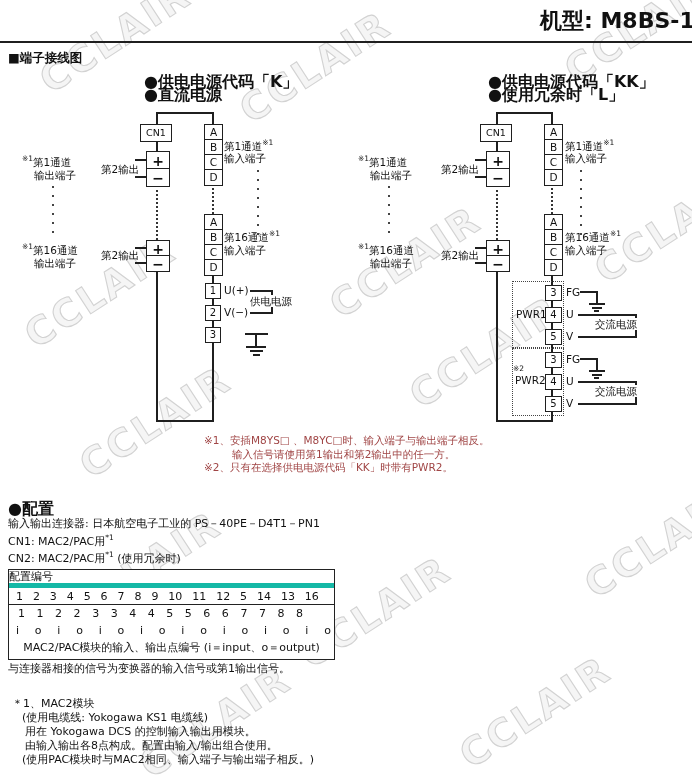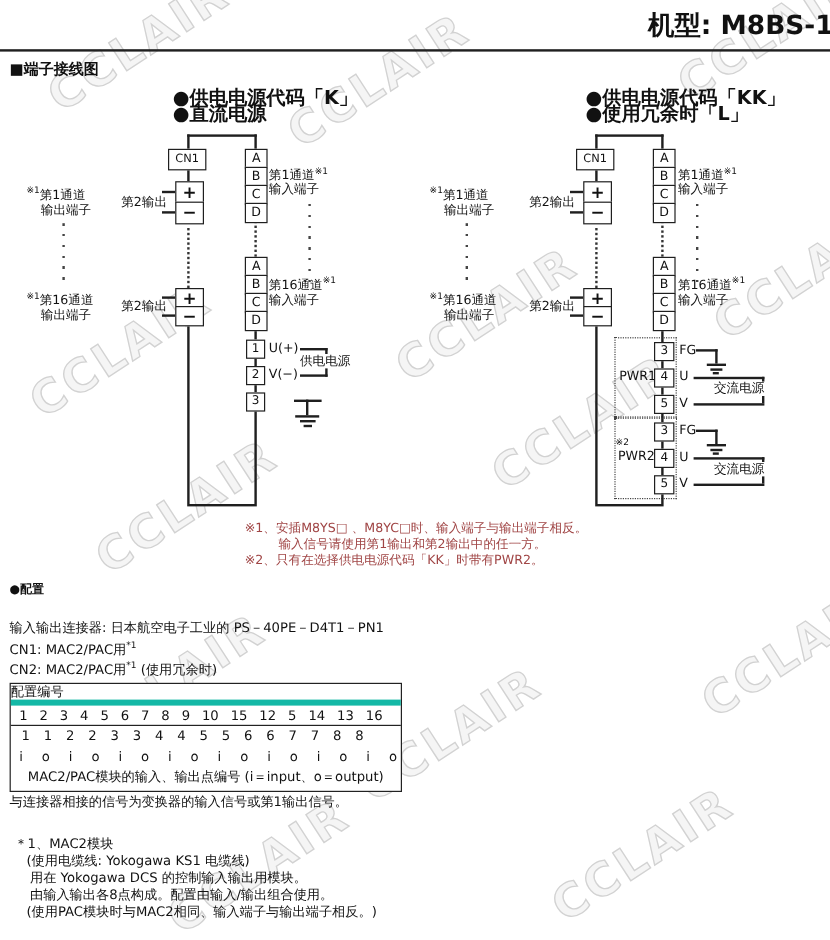--- a/index.html
+++ b/index.html
@@ -232,41 +232,41 @@
   <div class="lbl" style="left:358px;top:155px"><sup>※1</sup><span>第1通道</span></div>
   <div class="lbl" style="left:370px;top:169px">输出端子</div>
   <div class="dotsv" style="left:388px;top:186px;height:54px"></div>
   <div class="lbl" style="left:358px;top:243px"><sup>※1</sup><span>第16通道</span></div>
   <div class="lbl" style="left:370px;top:257px">输出端子</div>
 
   <div class="lbl note" style="left:204px;top:434px">※1、安插M8YS□ 、M8YC□时、输入端子与输出端子相反。</div>
   <div class="lbl note" style="left:232px;top:448px">输入信号请使用第1输出和第2输出中的任一方。</div>
   <div class="lbl note" style="left:204px;top:461px">※2、只有在选择供电电源代码「KK」时带有PWR2。</div>
 
-  <div class="abs bodyline bold" style="left:8px;top:484px;font-size:10px">●配置</div>
+  <div class="abs bodyline bold" style="left:8px;top:499px;font-size:16px">●配置</div>
   <div class="abs bodyline" style="left:8px;top:516px">输入输出连接器: 日本航空电子工业的 PS－40PE－D4T1－PN1</div>
   <div class="abs bodyline" style="left:8px;top:533px"><span>CN1: MAC2/PAC用</span><sup>*1</sup></div>
   <div class="abs bodyline" style="left:8px;top:550px"><span>CN2: MAC2/PAC用</span><sup>*1</sup><span> (使用冗余时)</span></div>
 
   <div id="cfg-table">
     <div class="trow t-title">
         <span>配置编号</span>
       </div>
     <div class="trow t-r1">
         <span>1</span>
         <span>2</span>
         <span>3</span>
         <span>4</span>
         <span>5</span>
         <span>6</span>
         <span>7</span>
         <span>8</span>
         <span>9</span>
         <span>10</span>
-        <span>15</span>
+        <span>11</span>
         <span>12</span>
         <span>5</span>
         <span>14</span>
         <span>13</span>
         <span>16</span>
       </div>
     <div class="trow t-r2">
         <span>1</span>
         <span>1</span>
         <span>2</span>

